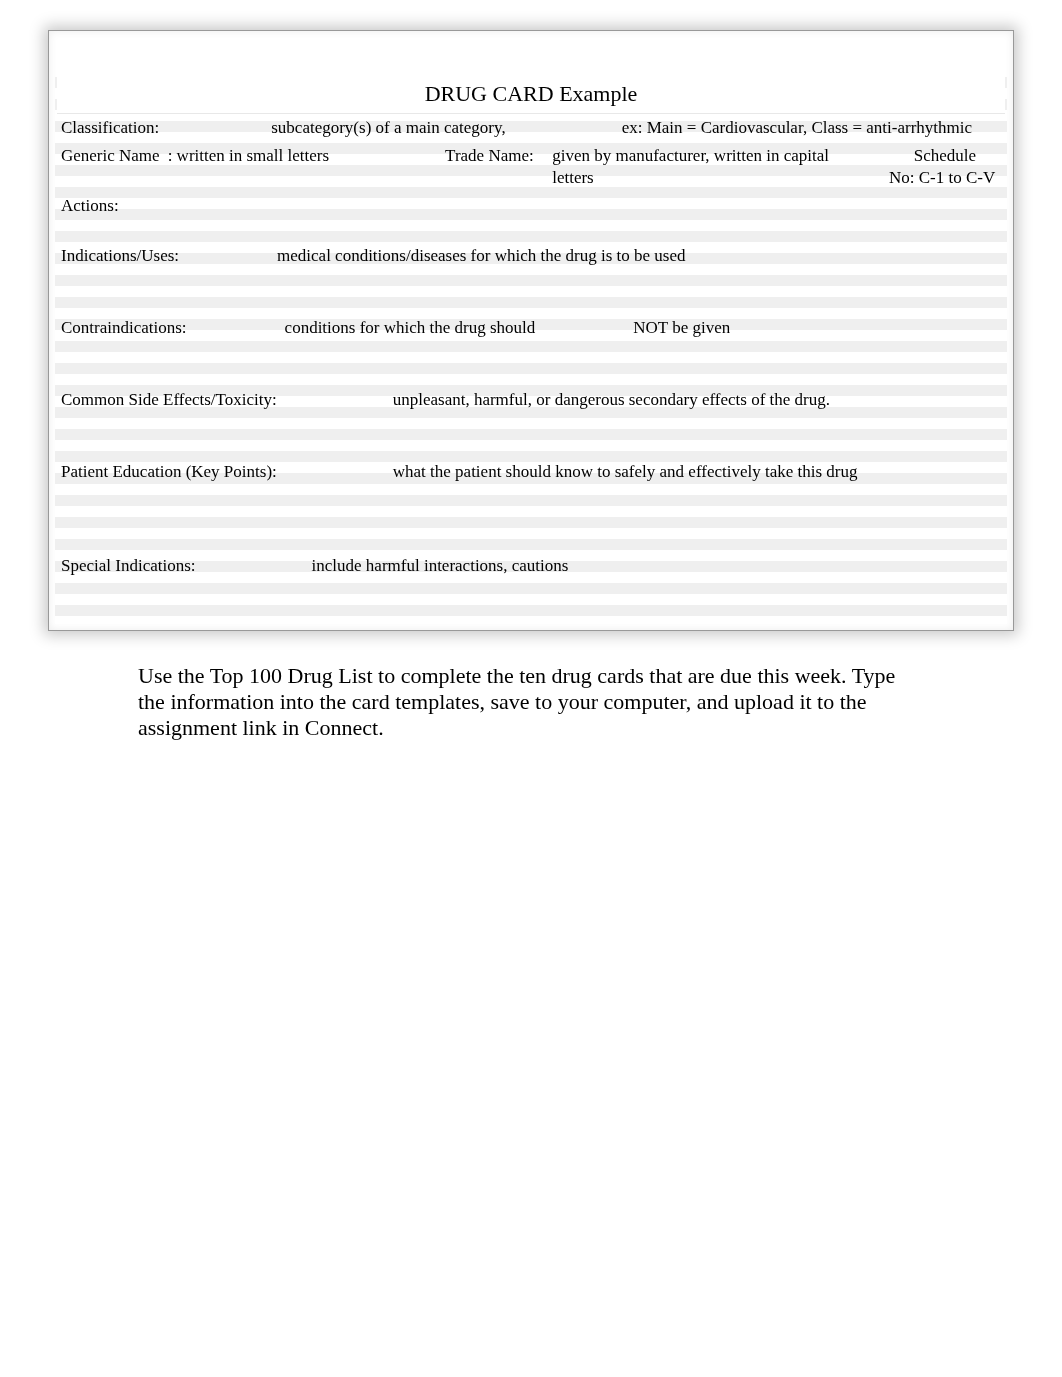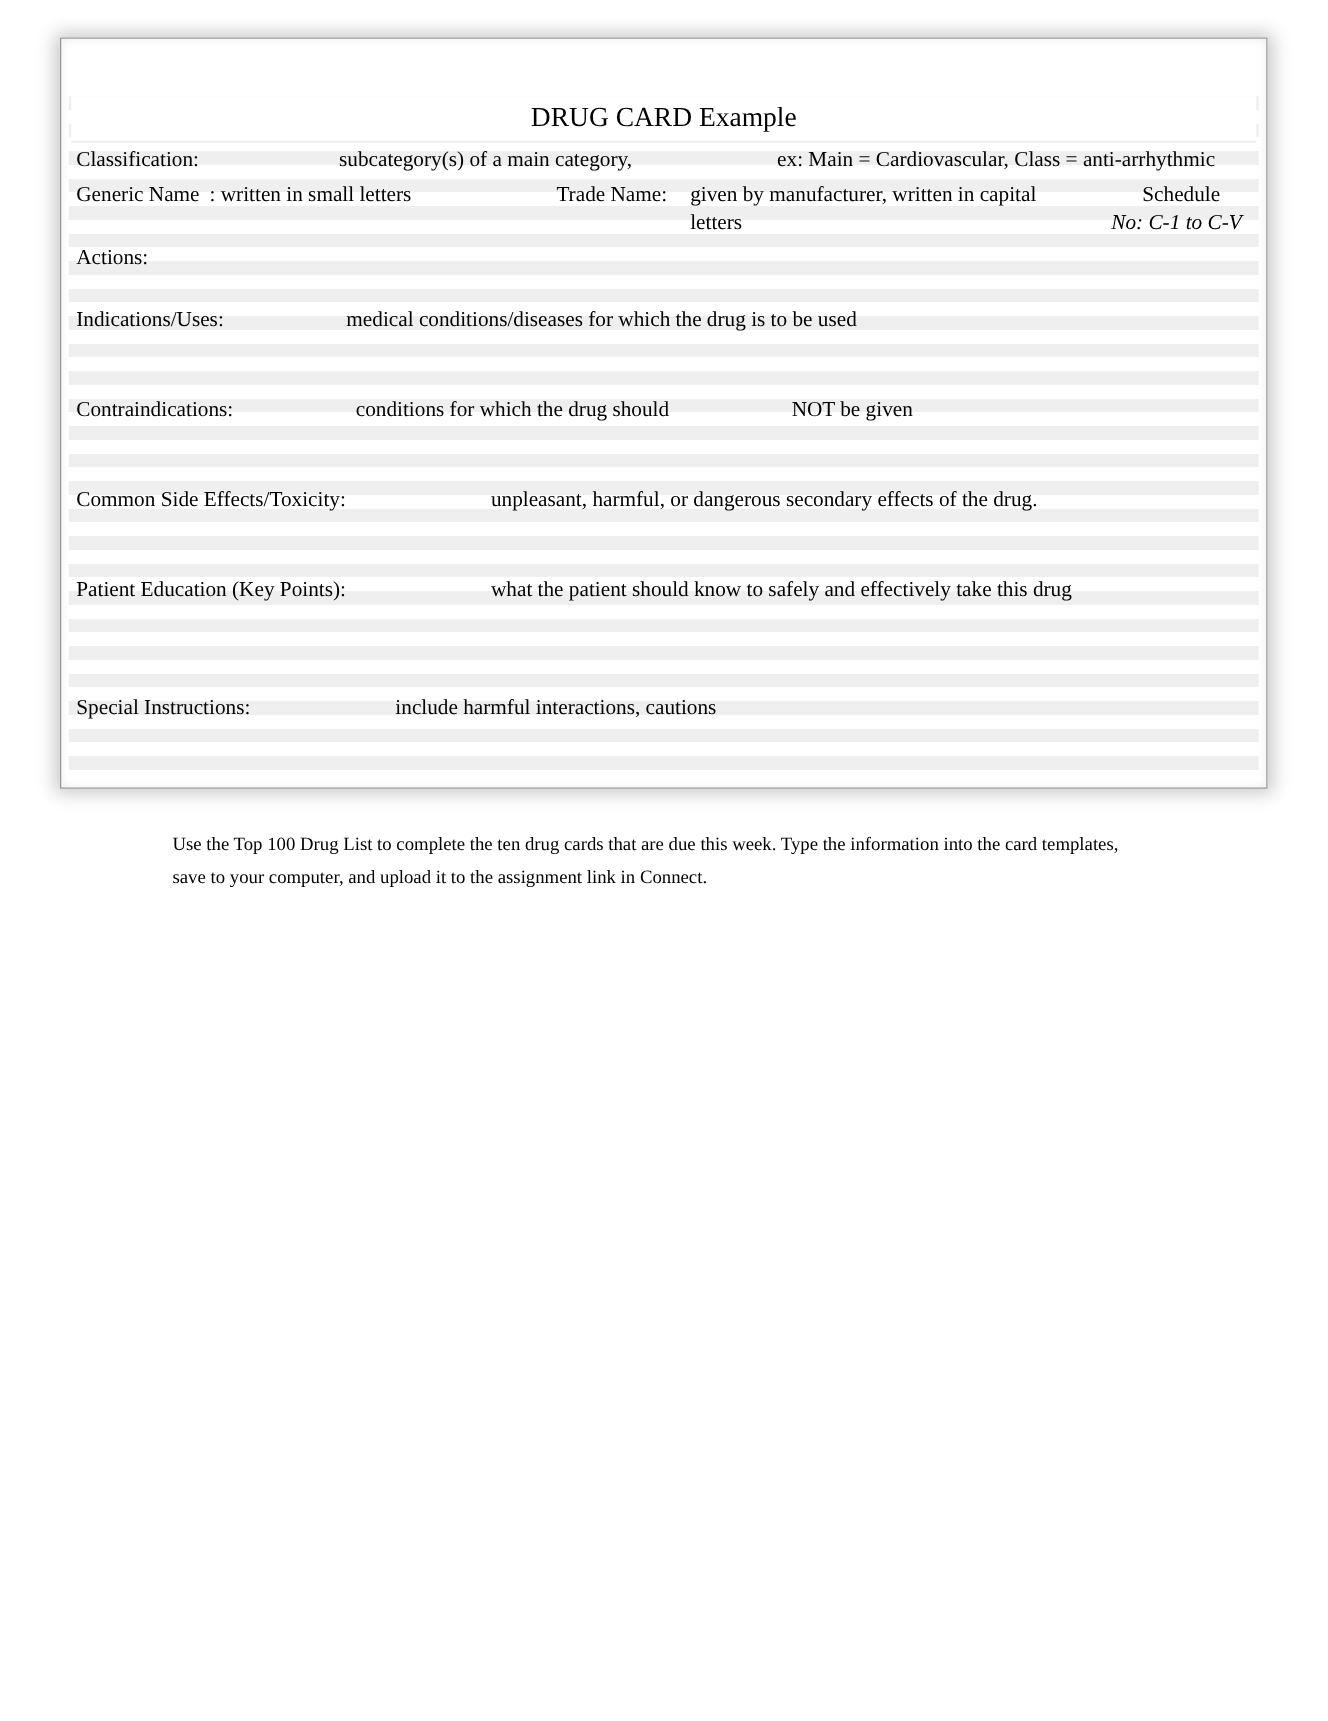--- a/index.html
+++ b/index.html
@@ -59,31 +59,30 @@
       display: flex;
       align-items: flex-start;
     }
     .flex1 { flex: 1; justify-content: space-between; }
     .sched {
       text-align: left;
       min-width: 112px;
     }
     .sched .l2 {
       white-space: nowrap;
-      font-style: italic;
     }
     .spacer-sm { height: 22px; }
     .spacer-md { height: 44px; }
     .spacer-lg { height: 66px; }
     .multi-indent {
       padding-left: 242px;
     }
     .footer-text {
       margin: 32px 90px 0 90px;
-      font-size: 15px;
+      font-size: 22px;
       line-height: 26px;
     }
     .gap { display:inline-block; width: 20px; }
     .gap-sm { display:inline-block; width: 8px; }
     .gap-lg { display:inline-block; width: 38px; }
   </style>
 </head>
 <body>
 
 <div class="card-container">
@@ -147,21 +146,21 @@
     <div class="spacer-md"></div>
 
     <div class="row">
       <span class="label">Patient Education (Key Points):</span>
       <span class="gap-lg"></span>
       <span>what the patient should know to safely and effectively take this drug</span>
     </div>
     <div class="spacer-lg"></div>
 
     <div class="row">
-      <span class="label">Special Instructions:</span>
+      <span class="label">Special Indications:</span>
       <span class="gap-lg"></span>
       <span>include harmful interactions, cautions</span>
     </div>
     <div class="spacer-md"></div>
 
   </div>
 </div>
 
 <div class="footer-text">Use the Top 100 Drug List to complete the ten drug cards that are due this week.   Type the information into the card templates, save to your computer, and upload it to the assignment link in Connect.</div>
 

